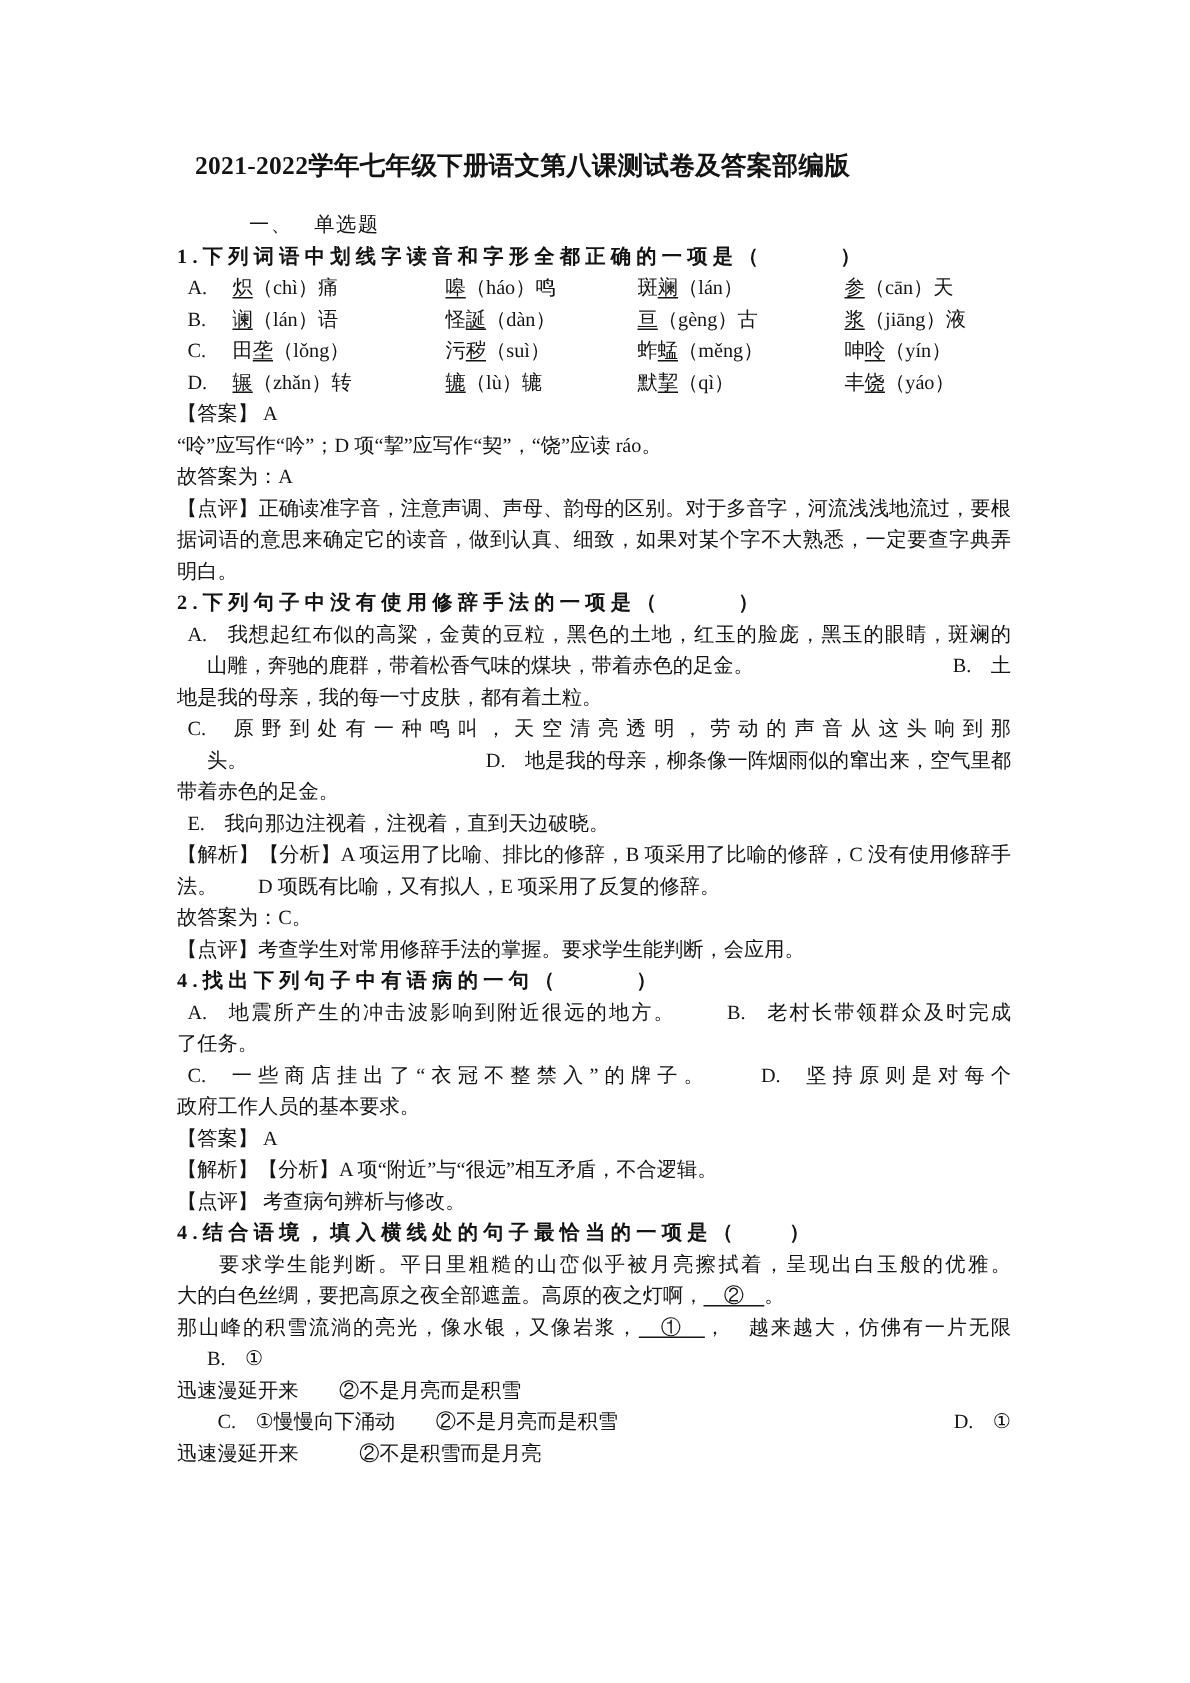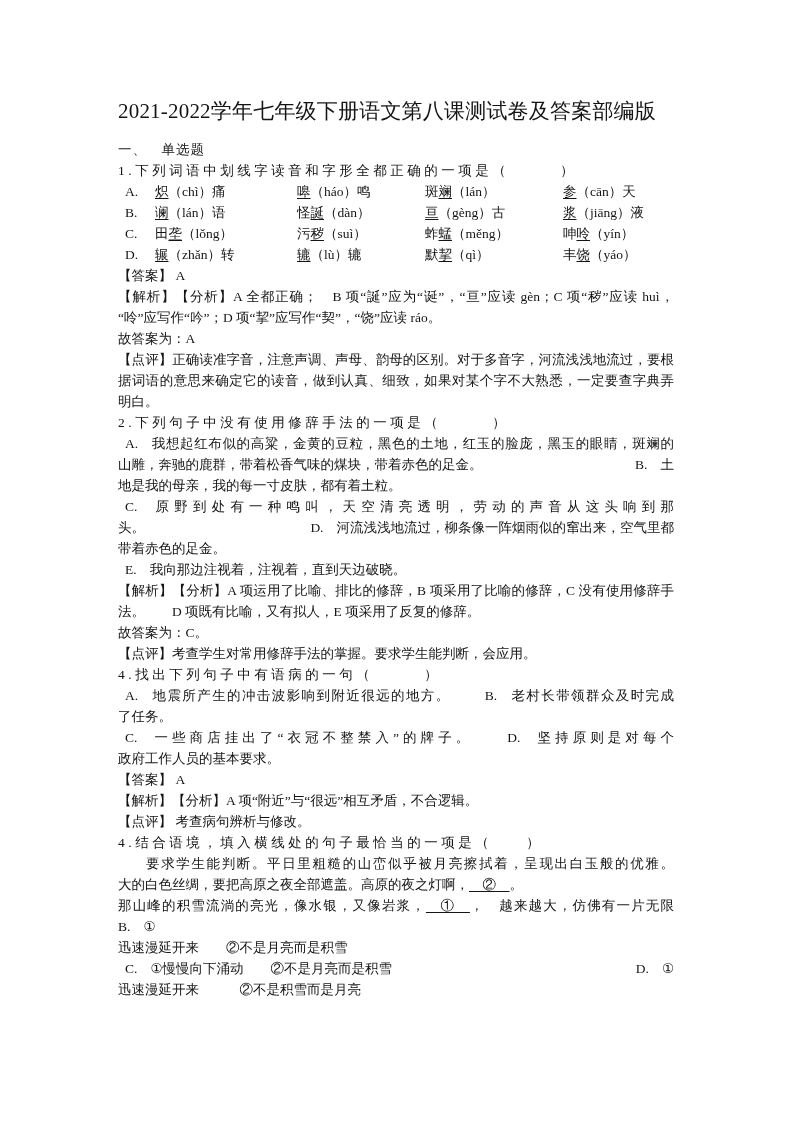--- a/index.html
+++ b/index.html
@@ -3,28 +3,28 @@
 <meta charset="utf-8">
 <style>
   html,body { margin:0; padding:0; }
   body {
     width:793px; height:1122px; background:#ffffff; position:relative;
     font-family:"Liberation Serif","DejaVu Serif",serif; color:#141414;
     overflow:hidden;
   }
   .doc { position:absolute; left:118px; top:96px; width:556px; }
   .title {
-    font-size:21px; font-weight:400; line-height:30px; margin:0 0 13px 0;
+    font-size:17px; font-weight:700; line-height:30px; margin:0 0 13px 12px;
     white-space:nowrap; letter-spacing:0.2px;
   }
   .line { font-size:13.5px; line-height:21px; min-height:21px; }
-  .section { letter-spacing:1px; }
-  .stem { letter-spacing:3.5px; }
+  .section { letter-spacing:1px;margin-left:48px; }
+  .stem { letter-spacing:3.5px;font-weight:bold; }
   .fill { text-align:justify; text-align-last:justify; }
-  .flexline { display:flex; justify-content:space-between; }
+  .flexline { display:flex; justify-content:space-between;margin-left:20px; }
   .u { text-decoration:underline; text-underline-offset:2px; }
   .lbl { margin-right:13px; }
   .first { margin-left:7px; }
   .mid { margin-left:34px; }
   .optrow {
     display:grid; grid-template-columns:30px 142px 128px 138px auto;
     font-size:13.5px; line-height:21px; padding-left:7px;
   }
   .indent { text-indent:28px; }
   .seg { white-space:nowrap; }
@@ -66,38 +66,37 @@
 
   <div class="optrow">
     <span class="lbl">D.</span>
     <span class="item"><span></span><span class="u">辗</span><span>（zhǎn）转</span></span>
     <span class="item"><span></span><span class="u">辘</span><span>（lù）辘</span></span>
     <span class="item"><span>默</span><span class="u">挈</span><span>（qì）</span></span>
     <span class="item"><span>丰</span><span class="u">饶</span><span>（yáo）</span></span>
   </div>
 
   <div class="line">【答案】 A</div>
-  <div class="line fill">【解析】【分析】A 全都正确；　B 项“誕”应为“诞”，“亘”应读 gèn；C 项“秽”应读 huì，</div>
   <div class="line">“呤”应写作“吟”；D 项“挈”应写作“契”，“饶”应读 ráo。</div>
   <div class="line">故答案为：A</div>
   <div class="line fill">【点评】正确读准字音，注意声调、声母、韵母的区别。对于多音字，河流浅浅地流过，要根</div>
   <div class="line fill">据词语的意思来确定它的读音，做到认真、细致，如果对某个字不大熟悉，一定要查字典弄</div>
   <div class="line">明白。</div>
 
   <div class="line stem">2.下列句子中没有使用修辞手法的一项是（　　　）</div>
   <div class="line fill"><span class="lbl first">A.</span><span>我想起红布似的高粱，金黄的豆粒，黑色的土地，红玉的脸庞，黑玉的眼睛，斑斓的</span></div>
   <div class="line flexline">
     <span>山雕，奔驰的鹿群，带着松香气味的煤块，带着赤色的足金。</span>
     <span class="seg"><span class="lbl">B.</span><span>土</span></span>
   </div>
   <div class="line">地是我的母亲，我的每一寸皮肤，都有着土粒。</div>
   <div class="line fill"><span class="lbl first">C.</span><span>原野到处有一种鸣叫，天空清亮透明，劳动的声音从这头响到那</span></div>
   <div class="line flexline">
     <span>头。</span>
-    <span class="seg"><span class="lbl">D.</span><span>河流浅浅地流过，柳条像一阵烟雨似的窜出来，空气里都</span></span>
+    <span class="seg"><span class="lbl">D.</span><span>地是我的母亲，柳条像一阵烟雨似的窜出来，空气里都</span></span>
   </div>
   <div class="line">带着赤色的足金。</div>
   <div class="line"><span class="lbl first">E.</span><span>我向那边注视着，注视着，直到天边破晓。</span></div>
   <div class="line fill">【解析】【分析】A 项运用了比喻、排比的修辞，B 项采用了比喻的修辞，C 没有使用修辞手</div>
   <div class="line">法。　　D 项既有比喻，又有拟人，E 项采用了反复的修辞。</div>
   <div class="line">故答案为：C。</div>
   <div class="line">【点评】考查学生对常用修辞手法的掌握。要求学生能判断，会应用。</div>
 
   <div class="line stem">4.找出下列句子中有语病的一句（　　　）</div>
   <div class="line fill"><span class="lbl first">A.</span><span>地震所产生的冲击波影响到附近很远的地方。</span><span class="lbl mid">B.</span><span>老村长带领群众及时完成</span></div>

